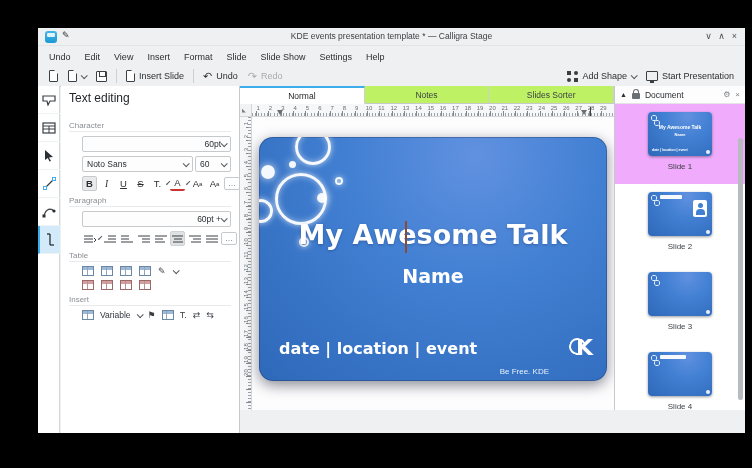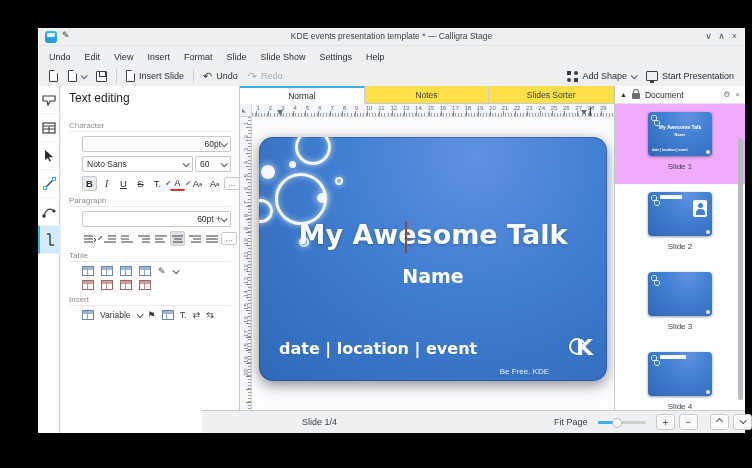--- a/index.html
+++ b/index.html
@@ -58,21 +58,21 @@
   .more{border:1px solid #c6cacd;border-radius:2px;min-width:16px;height:13px;font-size:8px;color:#55595e;display:flex;align-items:center;justify-content:center;margin-left:auto;}
   .lines-ic svg{display:block;}
   .tbl-ic{display:inline-block;width:12px;height:10px;border:1px solid #6a87a8;position:relative;
     background:linear-gradient(#9fb8d4 0 0) 0 0/100% 3px no-repeat,#fff;}
   .tbl-ic.red{border-color:#9a6a6a;background:linear-gradient(#d49f9f 0 0) 0 0/100% 3px no-repeat,#fff;}
   .tbl-ic:after{content:"";position:absolute;left:3.5px;top:0;bottom:0;width:1px;background:#8fa5bf;}
   .tbl-ic.red:after{background:#bf8f8f;}
   .glyph{font-size:9px;color:#3a3f44;}
   
   #center{position:absolute;left:202px;top:58px;width:374px;bottom:23px;background:#fbfcfd;}
-  #tabbar{position:absolute;left:0;top:0;width:374px;height:18px;display:flex;background:#fde047;border-bottom:1px solid #c6cacd;}
+  #tabbar{position:absolute;left:0;top:0;width:374px;height:18px;display:flex;background:#bef264;border-bottom:1px solid #c6cacd;}
   .tab{flex:1;display:flex;align-items:center;justify-content:center;font-size:8.5px;color:#3a3f44;border-right:1px solid #cdd0d3;}
   .tab.active{background:#fff;border-top:2px solid #3daee9;border-bottom:1px solid #fff;margin-bottom:-1px;color:#232629;}
   #rulercorner{position:absolute;left:0;top:18px;width:12px;height:13px;background:#f1f2f3;border-right:1px solid #d4d7da;border-bottom:1px solid #d4d7da;}
   #rulercorner:after{content:"◣";font-size:5px;color:#7a7f84;position:absolute;left:2px;top:3px;}
   #hruler{position:absolute;left:12px;top:18px;right:0;height:13px;background:
     repeating-linear-gradient(90deg,#9aa0a5 0 1px,transparent 1px 3.08px) left bottom/100% 3px no-repeat,
     repeating-linear-gradient(90deg,#82878c 0 1px,transparent 1px 12.33px) 4px bottom/100% 5px no-repeat,#f6f7f8;
     border-bottom:1px solid #d4d7da;display:flex;overflow:hidden;}
   .hnum{width:12.33px;flex:0 0 12.33px;text-align:center;font-size:6px;color:#6a6f74;line-height:8px;}
   .hmark{position:absolute;top:6px;width:0;height:0;border-left:3.5px solid transparent;border-right:3.5px solid transparent;border-top:5px solid #6a6f74;}
@@ -511,31 +511,14 @@
             <span class="tb"></span>
             <span class="tdot"></span>
             <span class="pill wide"></span>
           </div>
           <div class="slabel">Slide 4</div>
         </div>
       </div>
     <div id="docscroll"></div>
   </div>
 
-  <div id="statusbar">
-    <span id="slideind">Slide 1/4</span>
-    <span id="zoomlabel">Fit Page</span>
-    <div id="slider">
-        <span class="fill"></span>
-        <span class="handle"></span>
-      </div>
-    <span class="sbtn" style="left:454px">+</span>
-    <span class="sbtn" style="left:477px">−</span>
-    <span class="sbtn" style="left:508px">
-        <span class="chev" style="transform:rotate(-135deg)"></span>
-      </span>
-    <span class="sbtn" style="left:531px">
-        <span class="chev"></span>
-      </span>
-
-  </div>
 
 </div>
 
 </body></html>

